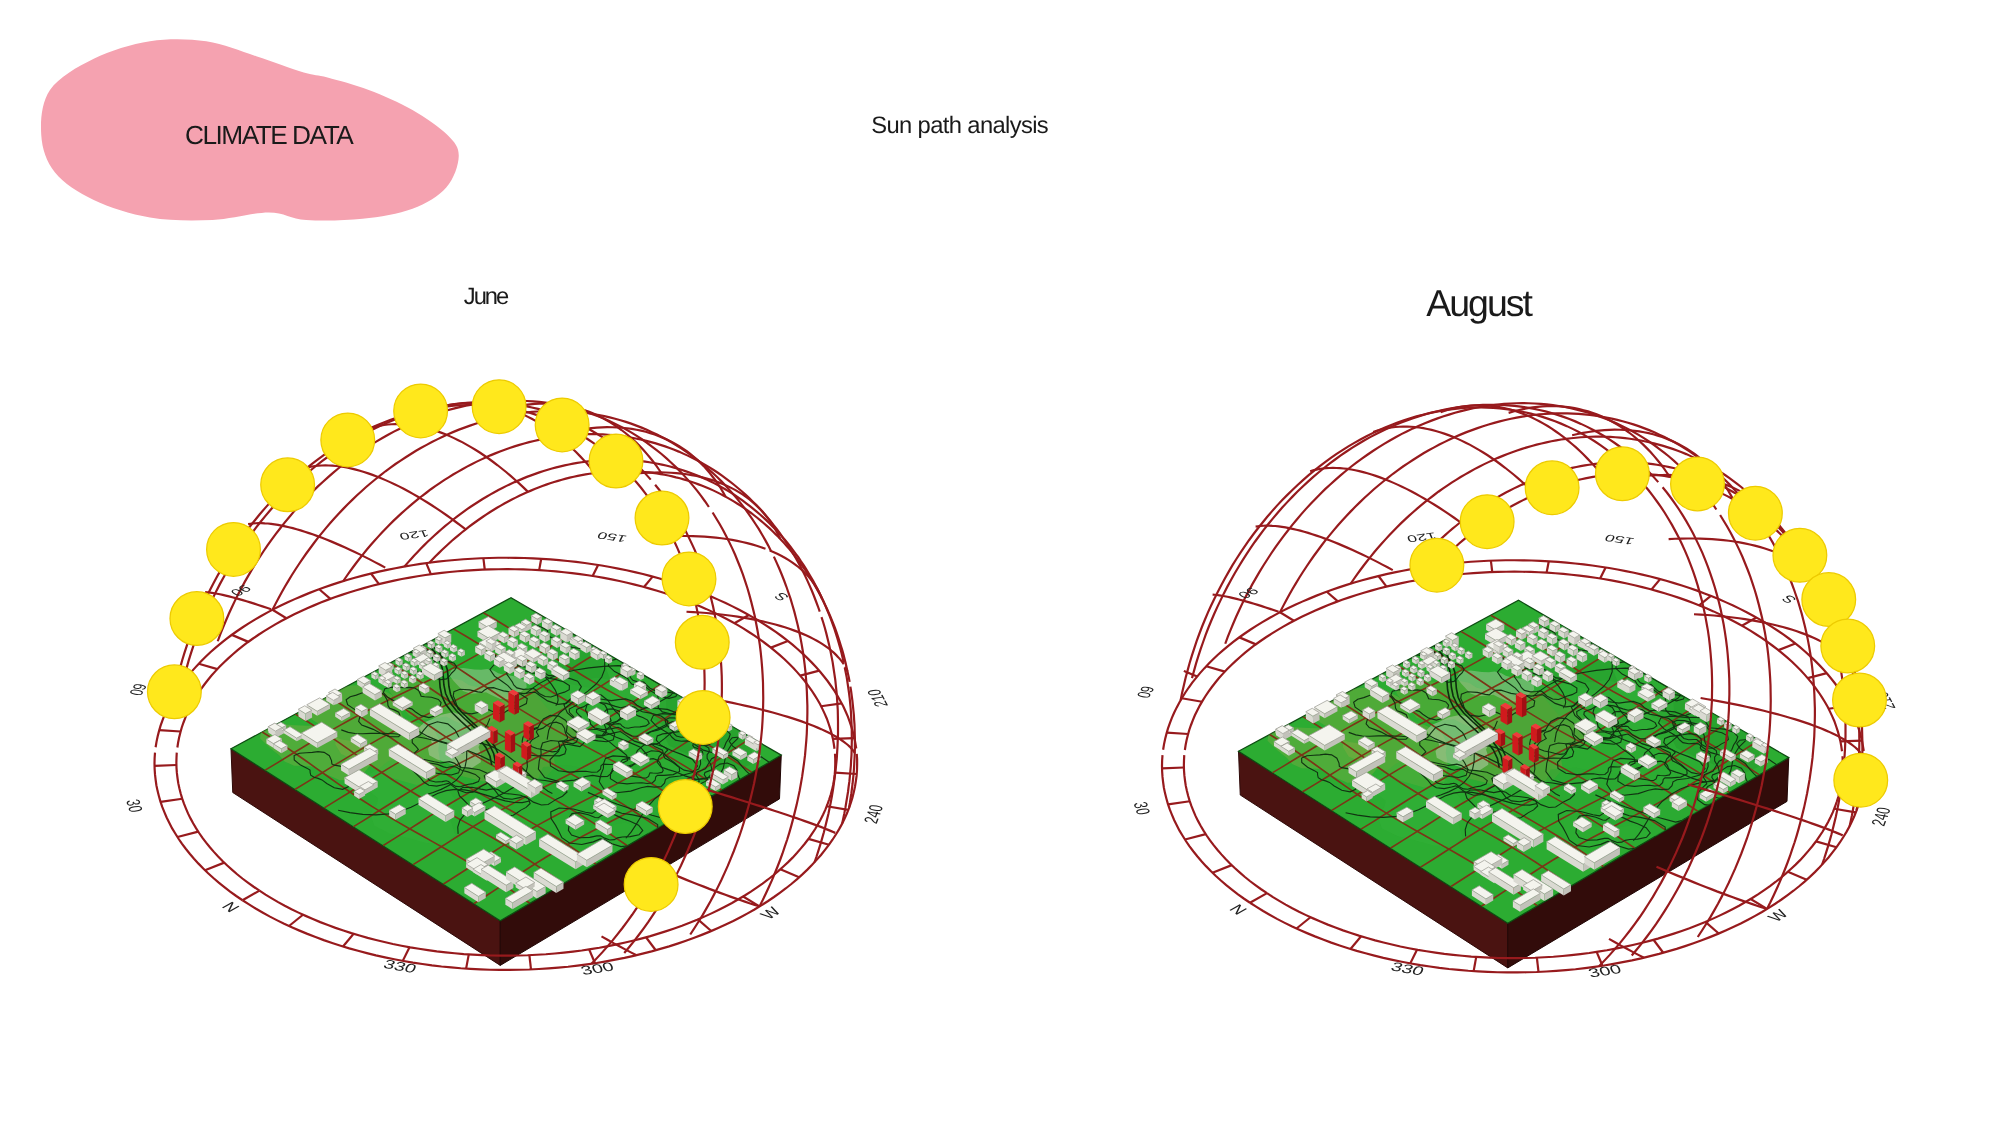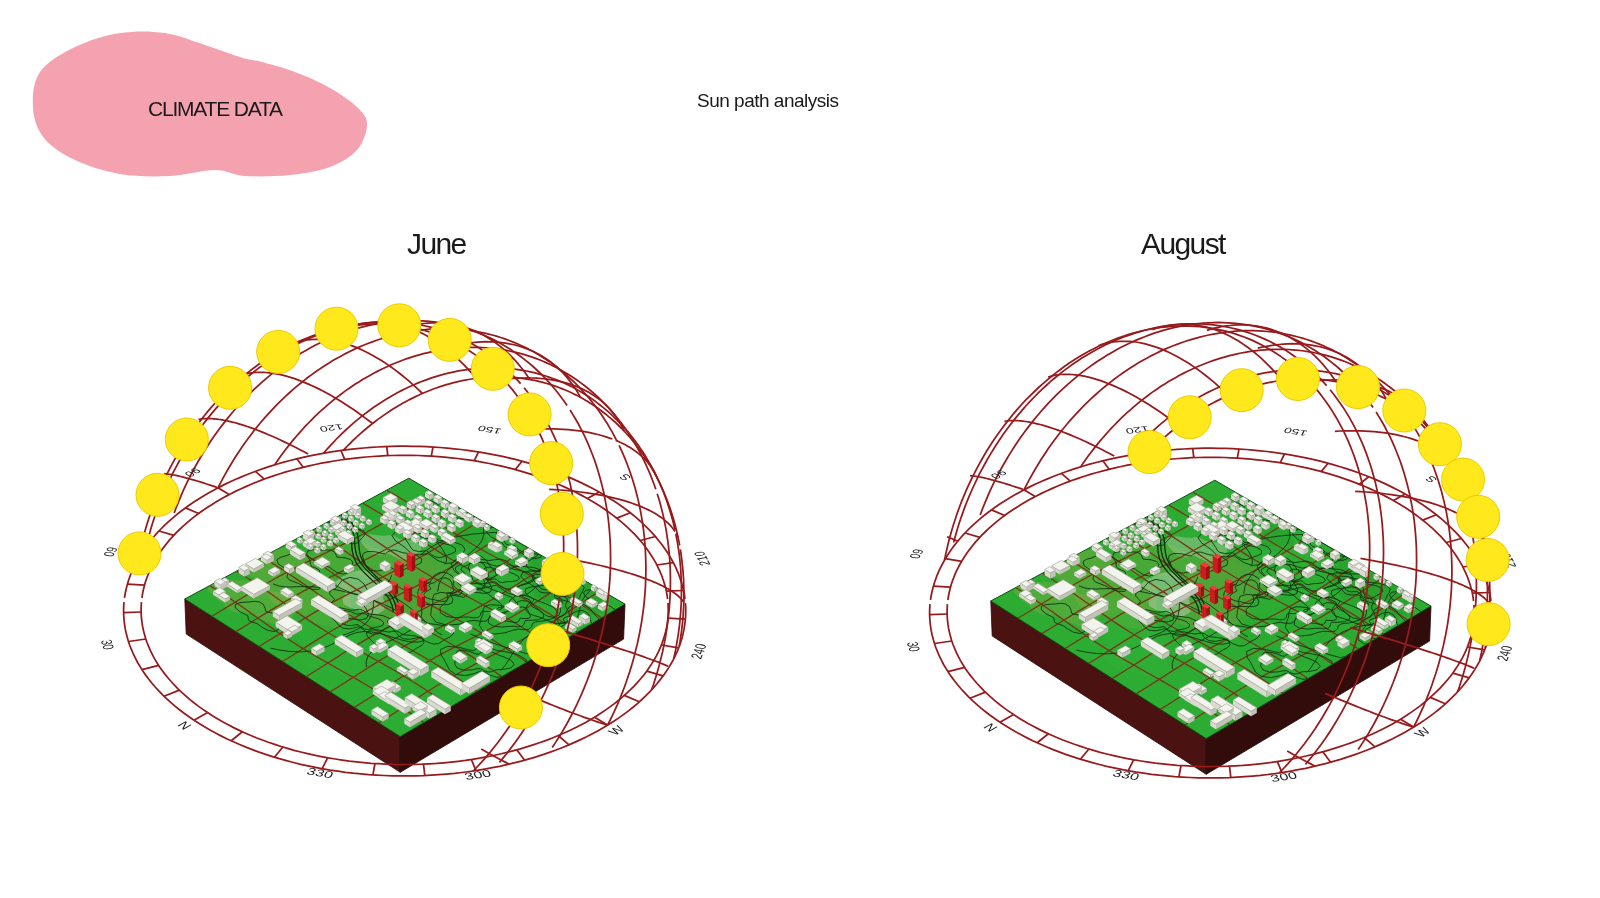--- a/index.html
+++ b/index.html
@@ -857,13 +857,13 @@
           <circle cx="633.9" cy="442.2" r="21.5"></circle>
           <circle cx="657" cy="477.6" r="21.5"></circle>
           <circle cx="672.2" cy="514.8" r="21.5"></circle>
           <circle cx="681.6" cy="558" r="21.5"></circle>
           <circle cx="682.6" cy="622.1" r="21.5"></circle>
         </g>
       </g>
     </svg></div>
 <div class="t" style="left:697px;top:90px;font-size:19px;letter-spacing:-0.5px;">Sun path analysis</div>
 <div class="t" style="left:111px;top:97px;font-size:21px;letter-spacing:-1.2px;margin-left:37px;">CLIMATE DATA</div>
-<div class="t" style="left:371px;top:227px;font-size:30px;letter-spacing:-1.6px;margin-left:36px;">June</div>
+<div class="t" style="left:371px;top:227px;font-size:19px;letter-spacing:-1.6px;">June</div>
 <div class="t" style="left:1141px;top:227px;font-size:30px;letter-spacing:-1.6px;">August</div>
 </body></html>

